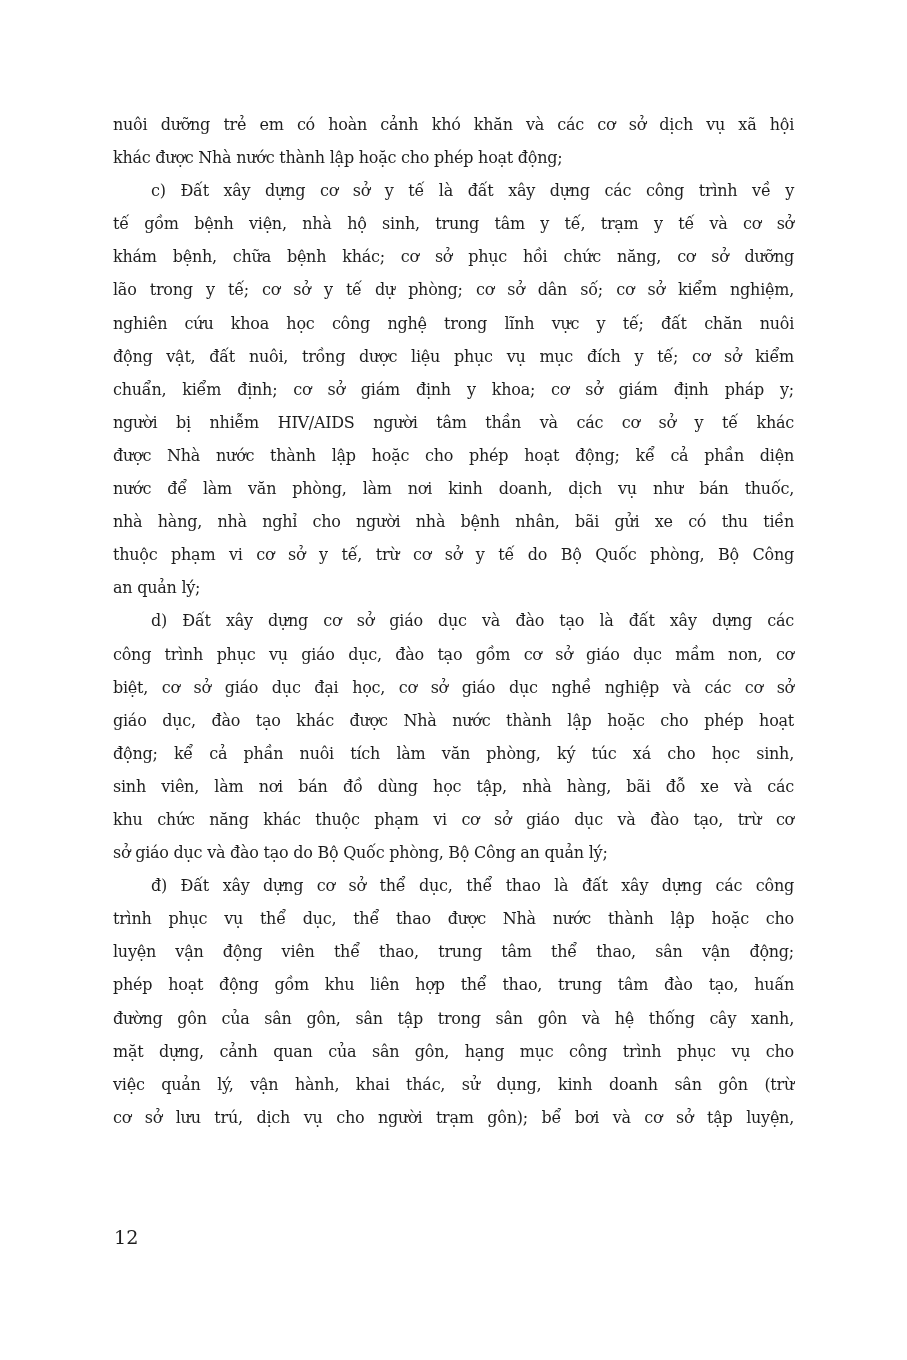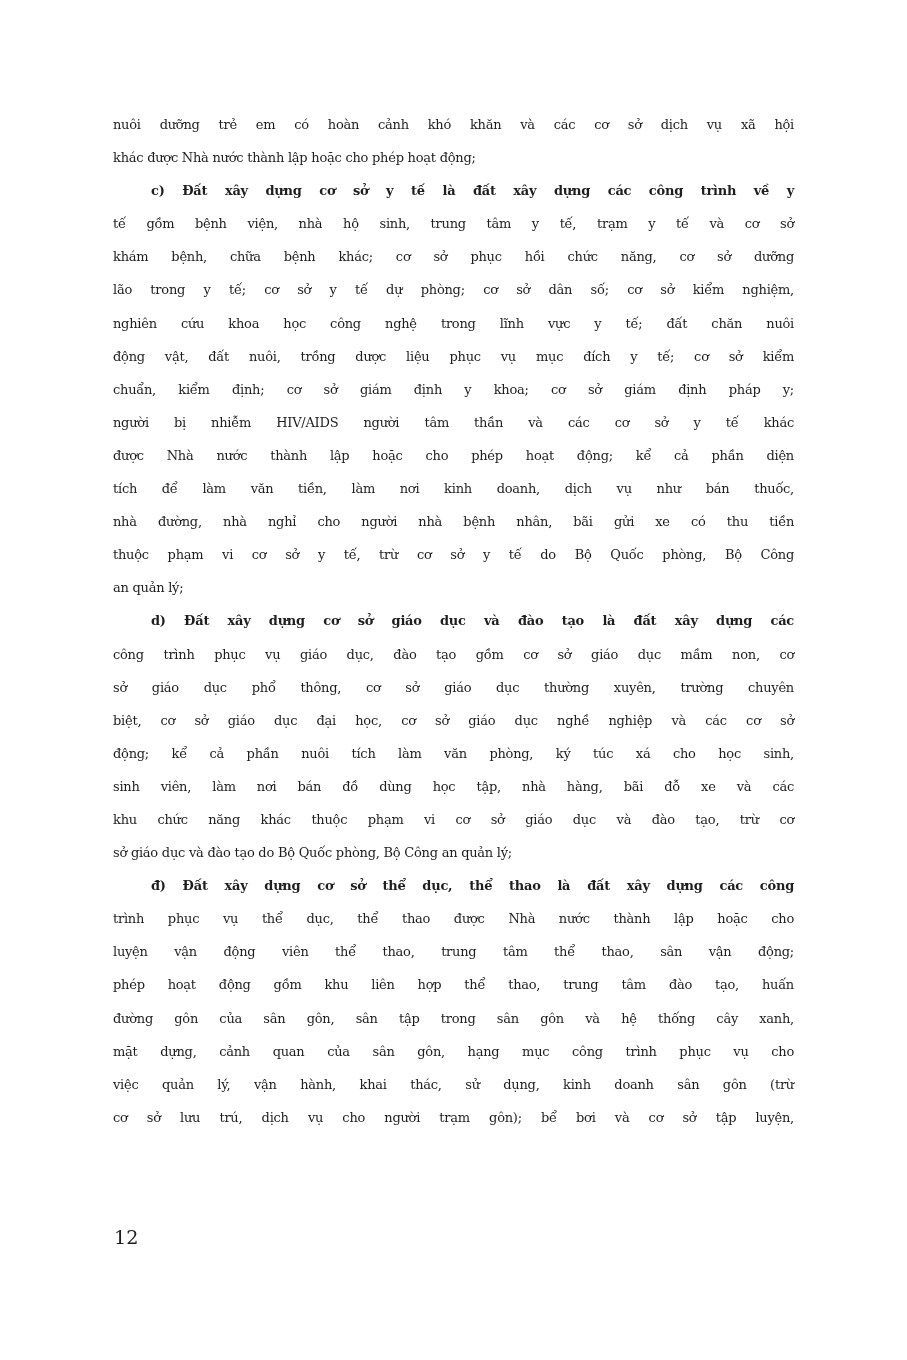--- a/index.html
+++ b/index.html
@@ -12,39 +12,38 @@
       height: 1360px;
       position: relative;
       overflow: hidden;
     }
     .page-body {
       position: absolute;
       left: 113px;
       top: 108px;
       width: 681px;
       font-family: "DejaVu Serif", "Liberation Serif", serif;
-      font-size: 13px;
+      font-size: 16px;
       line-height: 33.1px;
       color: #1e1e1e;
       letter-spacing: -0.25px;
     }
     .line {
       display: block;
       height: 33.1px;
       white-space: nowrap;
       text-align: justify;
       text-align-last: justify;
       overflow: visible;
     }
     .line.last {
       text-align-last: left;
     }
     .line.indent {
       padding-left: 38px;
-      font-weight: bold;
     }
     .page-number {
       position: absolute;
       left: 114px;
       top: 1226px;
       font-family: "DejaVu Serif", "Liberation Serif", serif;
       font-size: 19.2px;
       color: #1e1e1e;
       text-align: center;
     }
@@ -62,31 +61,31 @@
   <div>
     <span class="line indent">c) Đất xây dựng cơ sở y tế là đất xây dựng các công trình về y</span>
     <span class="line">tế gồm bệnh viện, nhà hộ sinh, trung tâm y tế, trạm y tế và cơ sở</span>
     <span class="line">khám bệnh, chữa bệnh khác; cơ sở phục hồi chức năng, cơ sở dưỡng</span>
     <span class="line">lão trong y tế; cơ sở y tế dự phòng; cơ sở dân số; cơ sở kiểm nghiệm,</span>
     <span class="line">nghiên cứu khoa học công nghệ trong lĩnh vực y tế; đất chăn nuôi</span>
     <span class="line">động vật, đất nuôi, trồng dược liệu phục vụ mục đích y tế; cơ sở kiểm</span>
     <span class="line">chuẩn, kiểm định; cơ sở giám định y khoa; cơ sở giám định pháp y;</span>
     <span class="line">người bị nhiễm HIV/AIDS người tâm thần và các cơ sở y tế khác</span>
     <span class="line">được Nhà nước thành lập hoặc cho phép hoạt động; kể cả phần diện</span>
-    <span class="line">tích để làm văn tiền, làm nơi kinh doanh, dịch vụ như bán thuốc,</span>
-    <span class="line">nhà đường, nhà nghỉ cho người nhà bệnh nhân, bãi gửi xe có thu tiền</span>
+    <span class="line">nước để làm văn phòng, làm nơi kinh doanh, dịch vụ như bán thuốc,</span>
+    <span class="line">nhà hàng, nhà nghỉ cho người nhà bệnh nhân, bãi gửi xe có thu tiền</span>
     <span class="line">thuộc phạm vi cơ sở y tế, trừ cơ sở y tế do Bộ Quốc phòng, Bộ Công</span>
     <span class="line last">an quản lý;</span>
   </div>
 
   <div>
     <span class="line indent">d) Đất xây dựng cơ sở giáo dục và đào tạo là đất xây dựng các</span>
     <span class="line">công trình phục vụ giáo dục, đào tạo gồm cơ sở giáo dục mầm non, cơ</span>
-    <span class="line">sở giáo dục phổ thông, cơ sở giáo dục thường xuyên, trường chuyên</span>
     <span class="line">biệt, cơ sở giáo dục đại học, cơ sở giáo dục nghề nghiệp và các cơ sở</span>
+    <span class="line">giáo dục, đào tạo khác được Nhà nước thành lập hoặc cho phép hoạt</span>
     <span class="line">động; kể cả phần nuôi tích làm văn phòng, ký túc xá cho học sinh,</span>
     <span class="line">sinh viên, làm nơi bán đồ dùng học tập, nhà hàng, bãi đỗ xe và các</span>
     <span class="line">khu chức năng khác thuộc phạm vi cơ sở giáo dục và đào tạo, trừ cơ</span>
     <span class="line last">sở giáo dục và đào tạo do Bộ Quốc phòng, Bộ Công an quản lý;</span>
   </div>
 
   <div>
     <span class="line indent">đ) Đất xây dựng cơ sở thể dục, thể thao là đất xây dựng các công</span>
     <span class="line">trình phục vụ thể dục, thể thao được Nhà nước thành lập hoặc cho</span>
     <span class="line">luyện vận động viên thể thao, trung tâm thể thao, sân vận động;</span>

